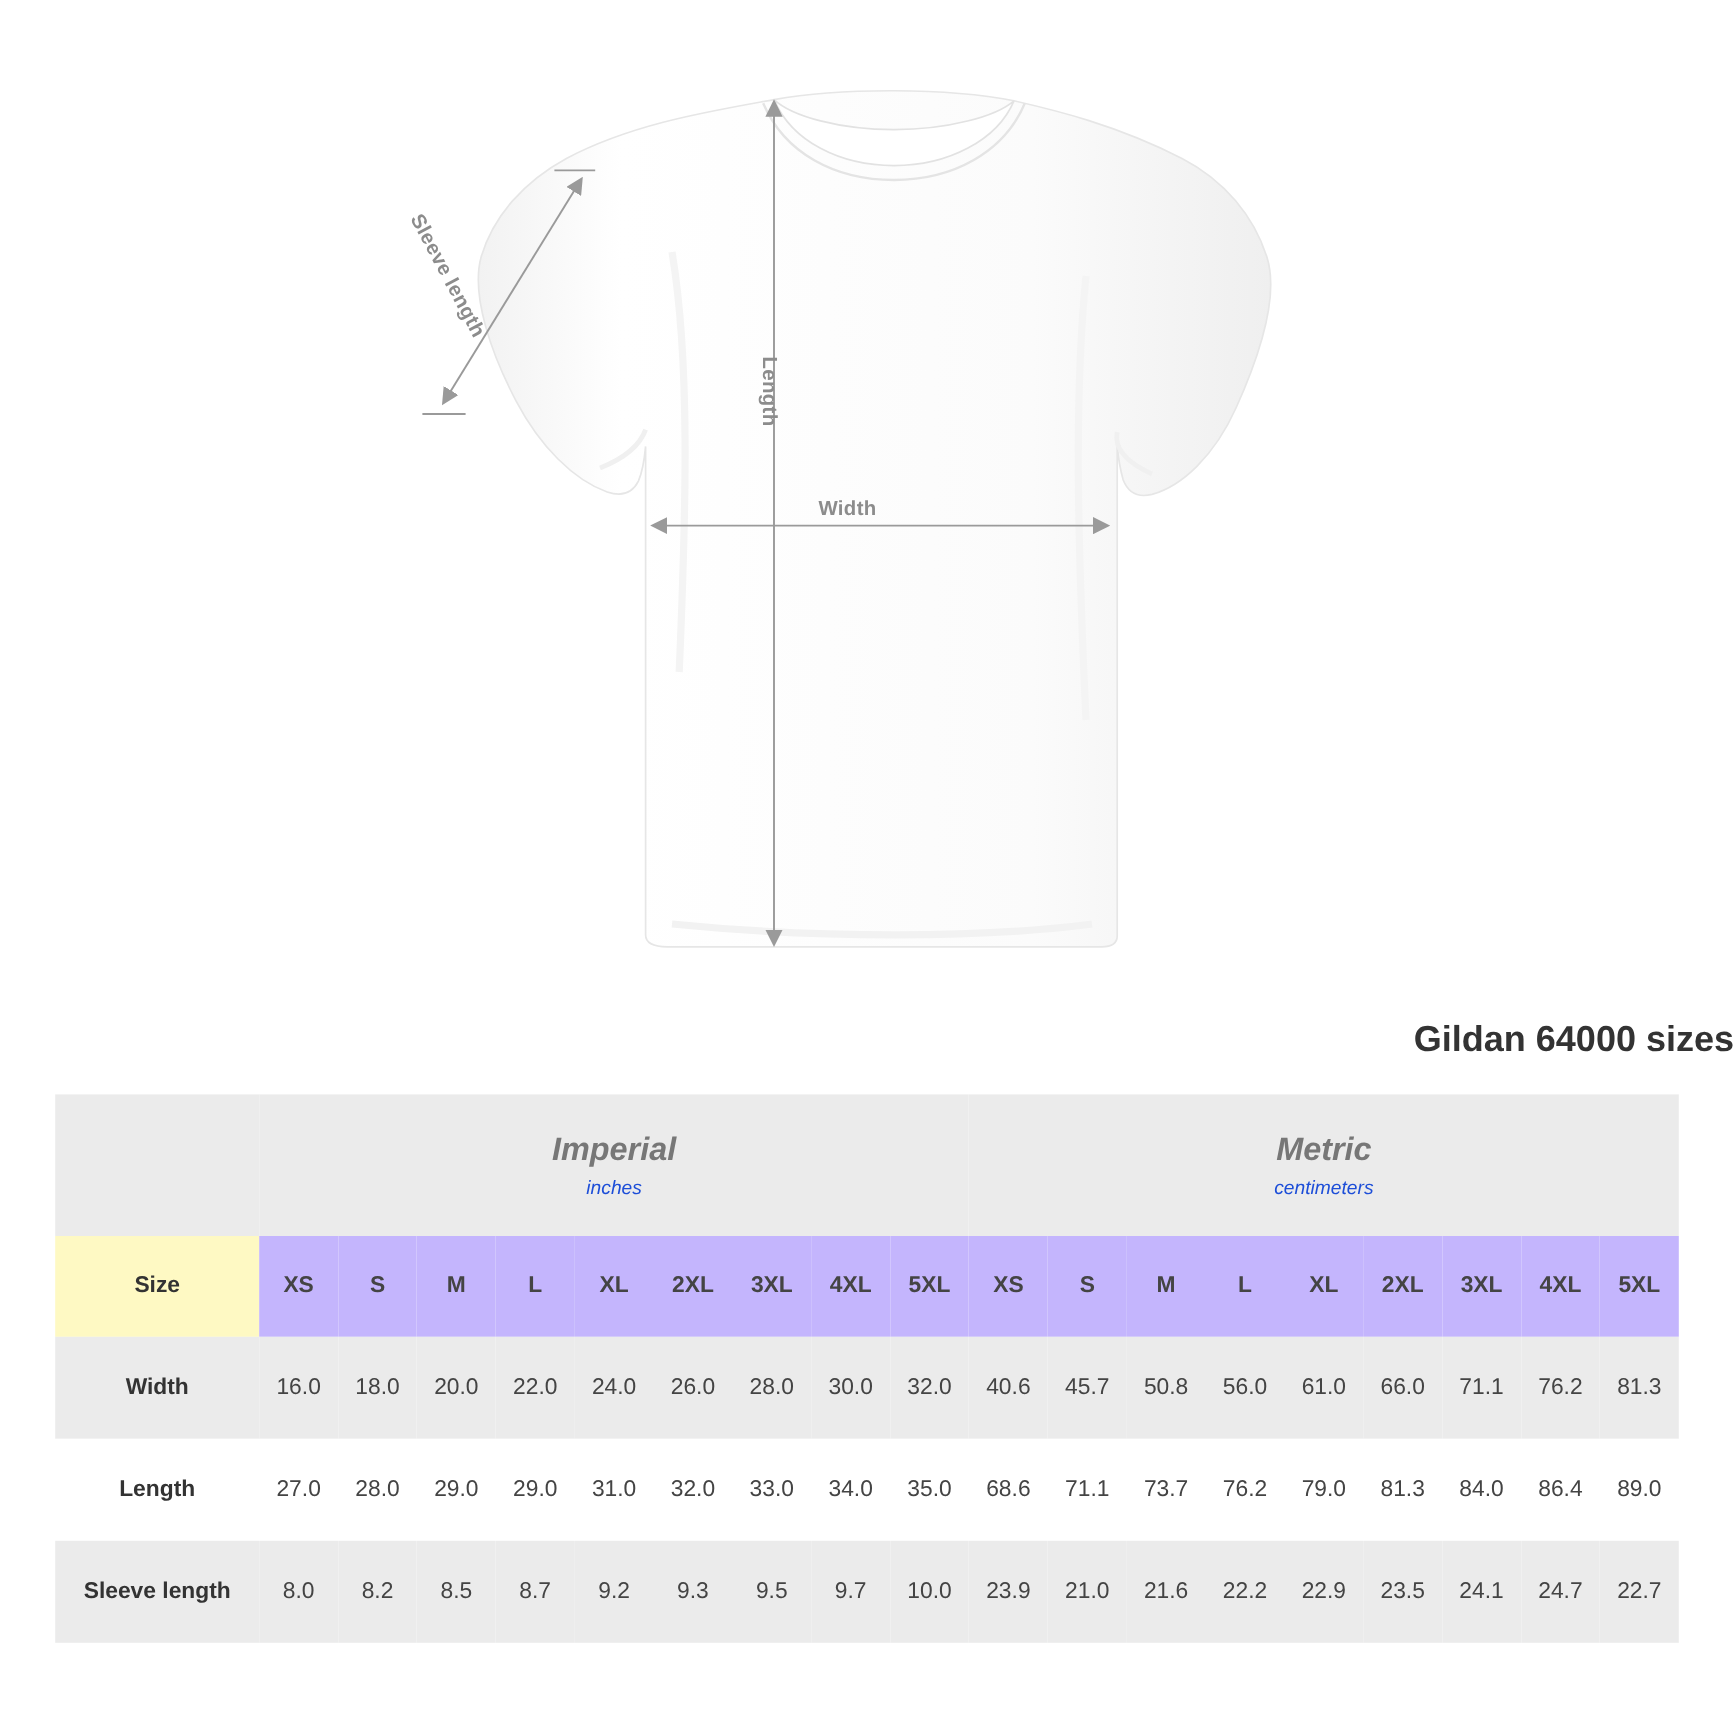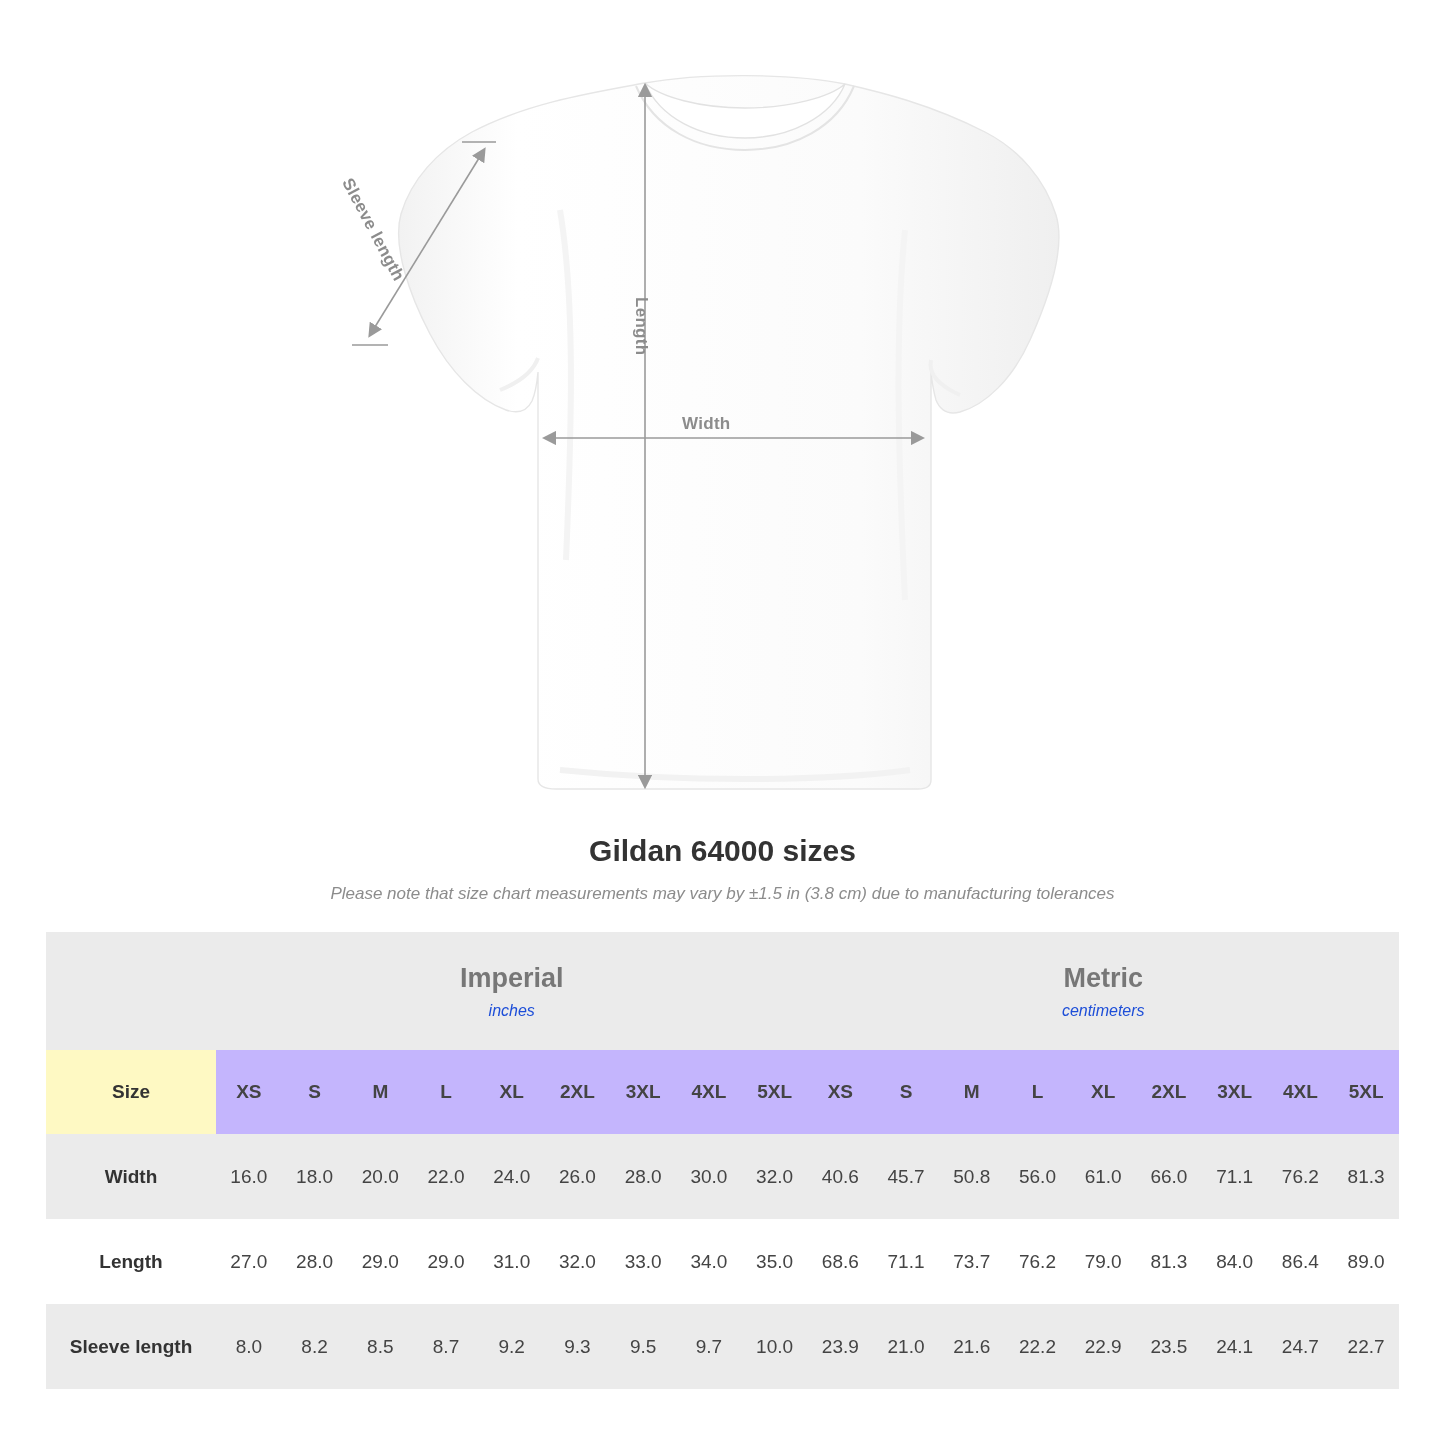--- a/index.html
+++ b/index.html
@@ -48,22 +48,22 @@
     transform: rotate(90deg);
     transform-origin: left top;
   }
   .lbl-width {
     left: 682px;
     top: 414px;
   }
 
   
   .chart-head {
-    text-align: center;
-    margin-top: 4px;
+    text-align: right;
+    margin-top: 20px;
   }
   .chart-title {
     font-size: 30px;
     font-weight: bold;
     color: #333333;
     margin: 0;
   }
   .chart-note {
     font-size: 17px;
     font-style: italic;
@@ -89,20 +89,21 @@
   }
   
   .unit-band td {
     background: #ebebeb;
     height: 118px;
     padding: 0;
   }
   .unit-name {
     font-size: 27px;
     font-weight: bold;
+    font-style: italic;
     color: #777777;
     line-height: 1.25;
   }
   .unit-sub {
     font-size: 16px;
     font-style: italic;
     color: #1d4ed8;
     margin-top: 6px;
   }
   
@@ -204,21 +205,20 @@
     </g>
   </svg>
 
   <div class="dim-label lbl-sleeve">Sleeve length</div>
   <div class="dim-label lbl-length">Length</div>
   <div class="dim-label lbl-width">Width</div>
 </div>
 
 <div class="chart-head">
   <h1 class="chart-title">Gildan 64000 sizes</h1>
-  <p class="chart-note">Please note that size chart measurements may vary by ±1.5 in (3.8 cm) due to manufacturing tolerances</p>
 </div>
 
 <div class="table-wrap">
   <table class="size-chart">
     <colgroup>
       <col class="labelcol">
       <col span="18">
     </colgroup>
     <thead>
       <tr class="unit-band">

